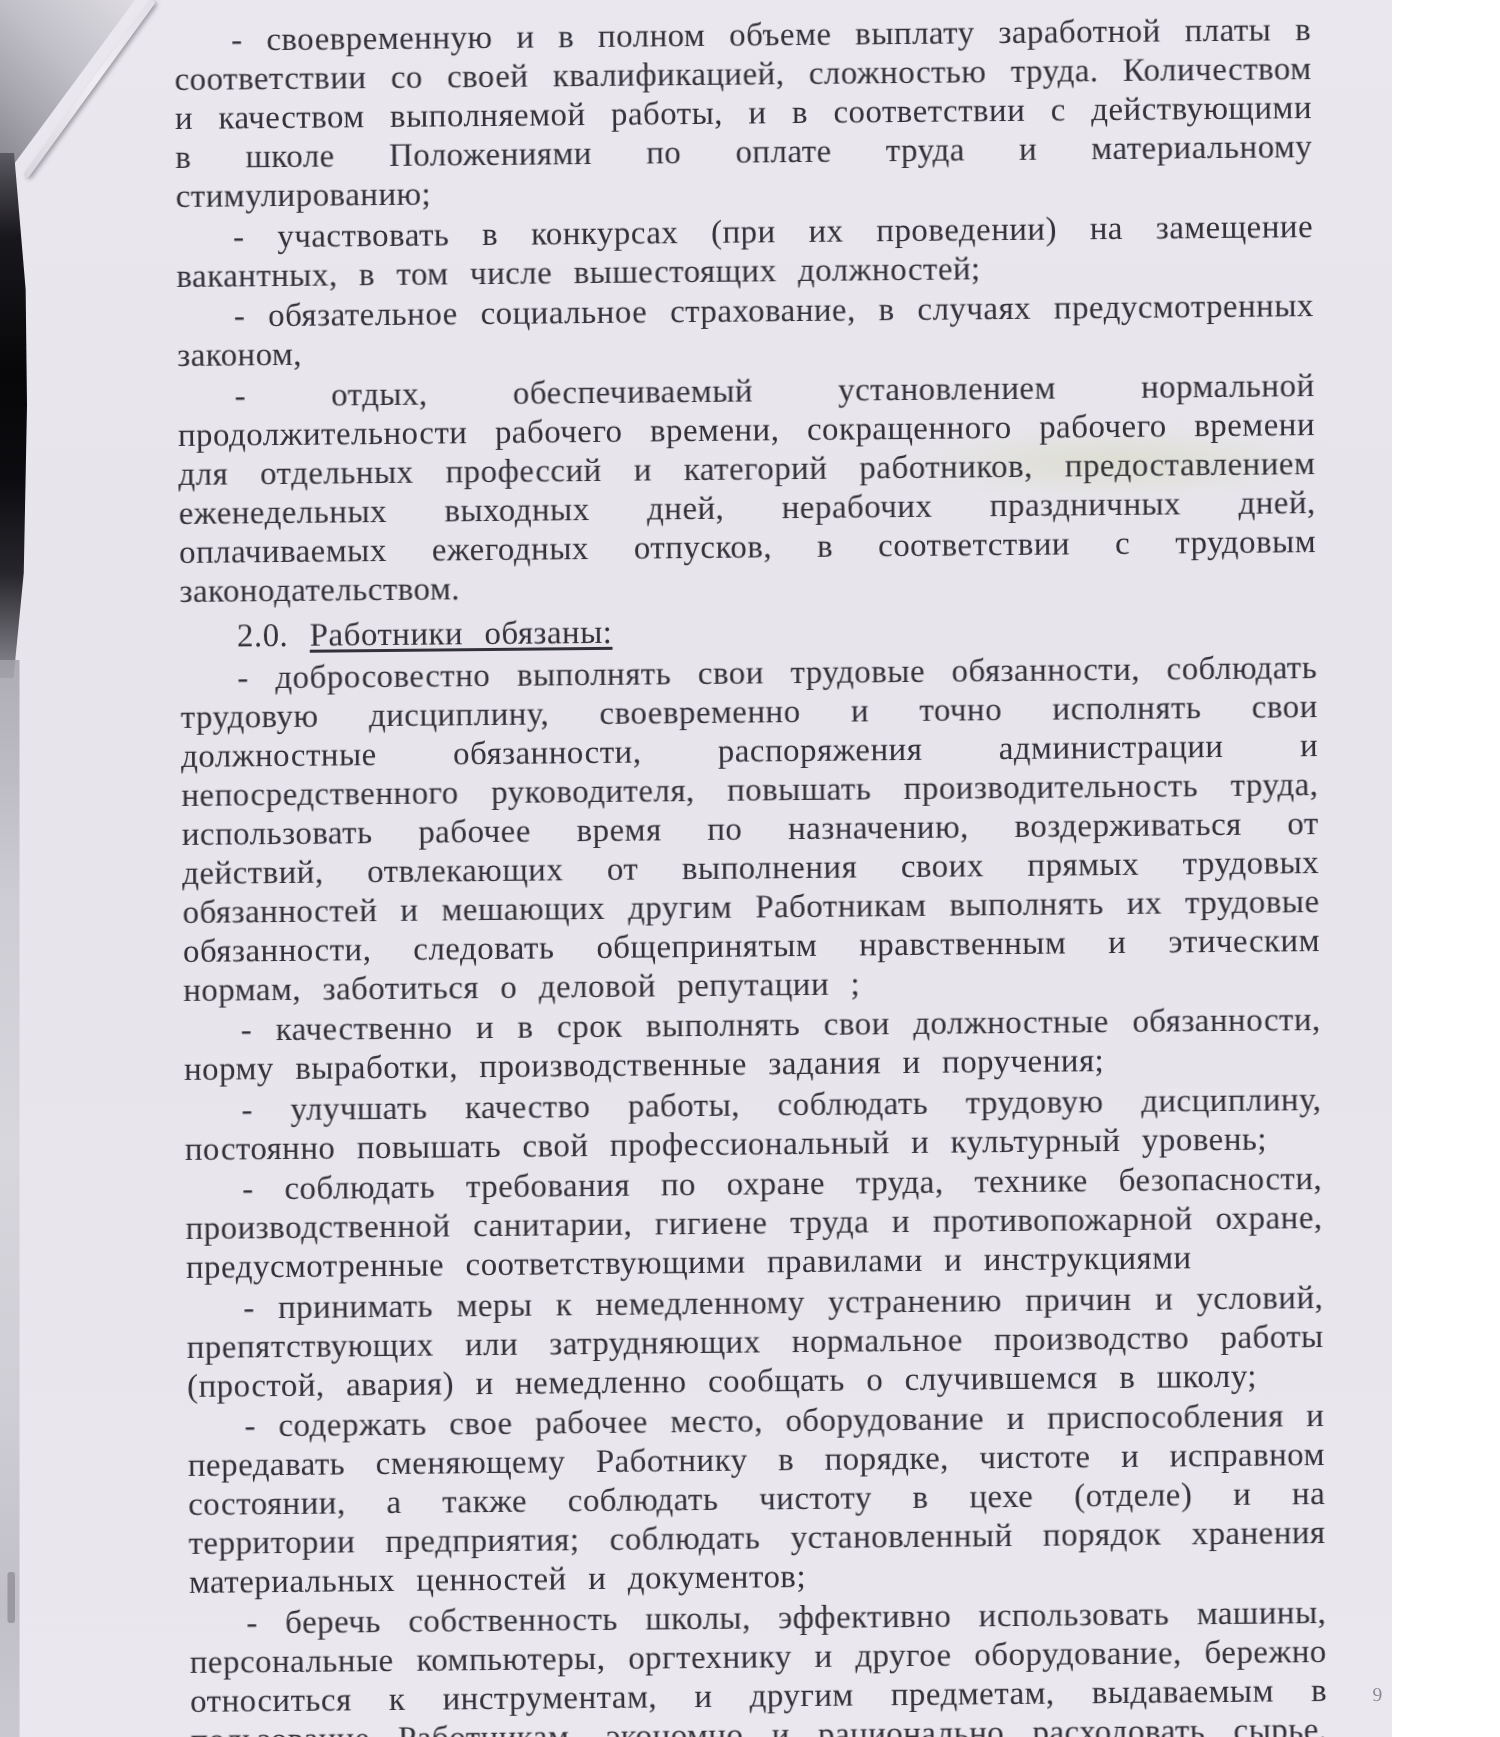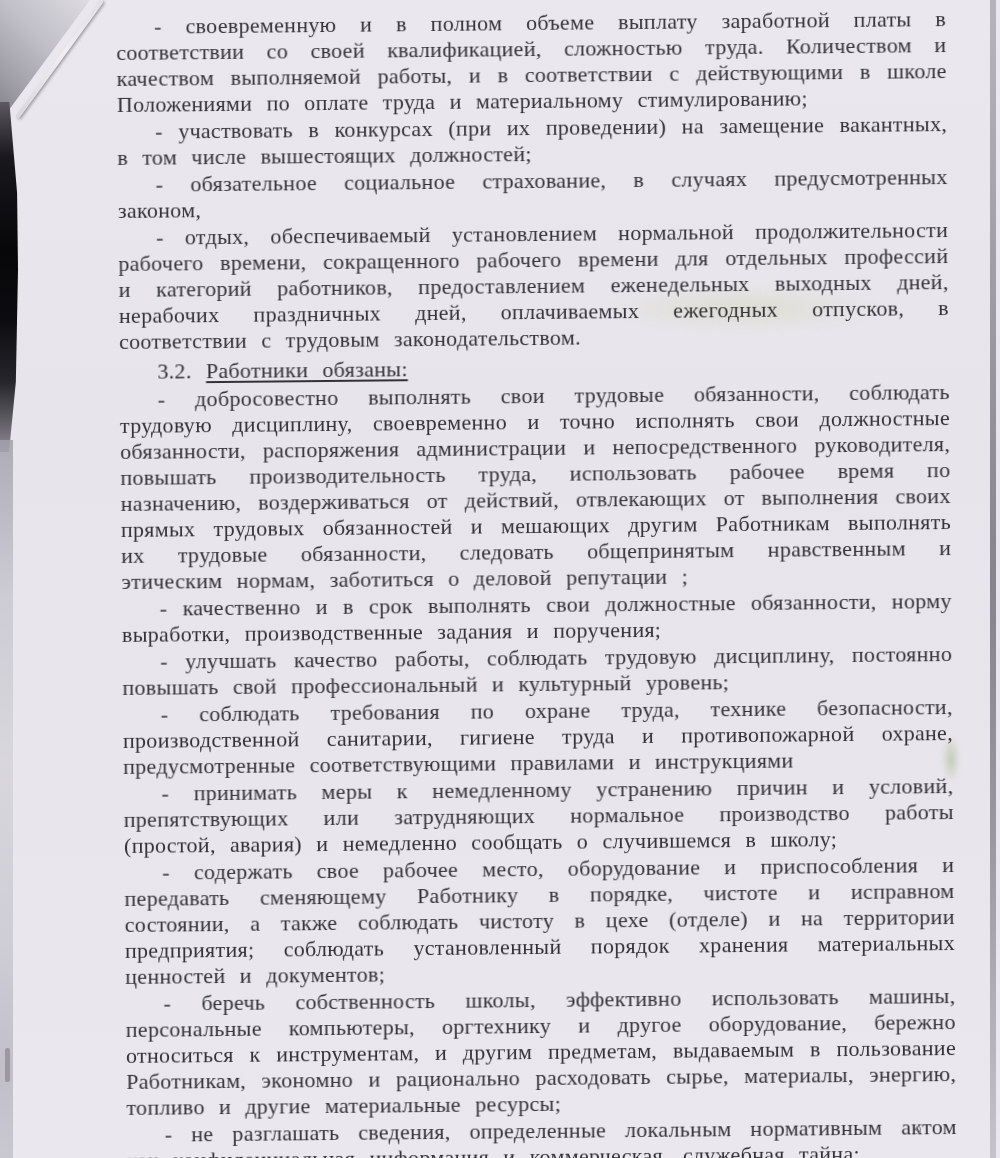--- a/index.html
+++ b/index.html
@@ -3,21 +3,21 @@
 <meta charset="utf-8">
 <style>
   html, body { margin: 0; padding: 0; }
   body {
     width: 1000px; height: 1158px;
     font-family: "Liberation Serif", "DejaVu Serif", serif;
     overflow: hidden;
   }
   .page {
     position: relative;
-    width: 1000px; height: 1158px;
+    width: 928px; height: 1158px;
     background: linear-gradient(180deg, #eae8ee 0%, #e7e5eb 35%, #e8e6ec 70%, #eae8ee 100%);
     overflow: hidden;
   }
   
   .corner-fold {
     position: absolute; left: 0; top: 0; width: 90px; height: 122px;
     clip-path: polygon(0 0, 90px 0, 0 122px);
     background: linear-gradient(225deg, #dedce2 0%, #c2c0c8 40%, #a5a3ab 70%, #828089 100%);
   }
   .corner-highlight {
@@ -89,21 +89,21 @@
 
 <div class="page">
   <div class="smudge smudge-1"></div>
   <div class="smudge smudge-2"></div>
 
   <div class="text-block">
       <p class="para">- своевременную и в полном объеме выплату заработной платы в соответствии со своей квалификацией, сложностью труда. Количеством и качеством выполняемой работы, и в соответствии с действующими в школе Положениями по оплате труда и материальному стимулированию;</p>
       <p class="para">- участвовать в конкурсах (при их проведении) на замещение вакантных, в том числе вышестоящих должностей;</p>
       <p class="para">- обязательное социальное страхование, в случаях предусмотренных законом,</p>
       <p class="para">- отдых, обеспечиваемый установлением нормальной продолжительности рабочего времени, сокращенного рабочего времени для отдельных профессий и категорий работников, предоставлением еженедельных выходных дней, нерабочих праздничных дней, оплачиваемых ежегодных отпусков, в соответствии с трудовым законодательством.</p>
-      <p class="para heading"><span>3.2. </span><span class="underline">Работники обязаны:</span></p>
+      <p class="para heading"><span>2.0. </span><span class="underline">Работники обязаны:</span></p>
       <p class="para">- добросовестно выполнять свои трудовые обязанности, соблюдать трудовую дисциплину, своевременно и точно исполнять свои должностные обязанности, распоряжения администрации и непосредственного руководителя, повышать производительность труда, использовать рабочее время по назначению, воздерживаться от действий, отвлекающих от выполнения своих прямых трудовых обязанностей и мешающих другим Работникам выполнять их трудовые обязанности, следовать общепринятым нравственным и этическим нормам, заботиться о деловой репутации ;</p>
       <p class="para">- качественно и в срок выполнять свои должностные обязанности, норму выработки, производственные задания и поручения;</p>
       <p class="para">- улучшать качество работы, соблюдать трудовую дисциплину, постоянно повышать свой профессиональный и культурный уровень;</p>
       <p class="para">- соблюдать требования по охране труда, технике безопасности, производственной санитарии, гигиене труда и противопожарной охране, предусмотренные соответствующими правилами и инструкциями</p>
       <p class="para">- принимать меры к немедленному устранению причин и условий, препятствующих или затрудняющих нормальное производство работы (простой, авария) и немедленно сообщать о случившемся  в школу;</p>
       <p class="para">- содержать свое рабочее место, оборудование и приспособления и передавать сменяющему Работнику в порядке, чистоте и исправном состоянии, а также соблюдать чистоту в цехе (отделе) и на территории предприятия; соблюдать установленный порядок хранения материальных ценностей и документов;</p>
       <p class="para">- беречь собственность школы, эффективно использовать машины, персональные компьютеры, оргтехнику и другое оборудование, бережно относиться к инструментам, и другим предметам, выдаваемым в пользование Работникам, экономно и рационально расходовать сырье, материалы, энергию, топливо и другие материальные ресурсы;</p>
       <p class="para">- не разглашать сведения, определенные локальным нормативным актом как конфиденциальная информация и коммерческая, служебная тайна;</p>
     </div>
 

